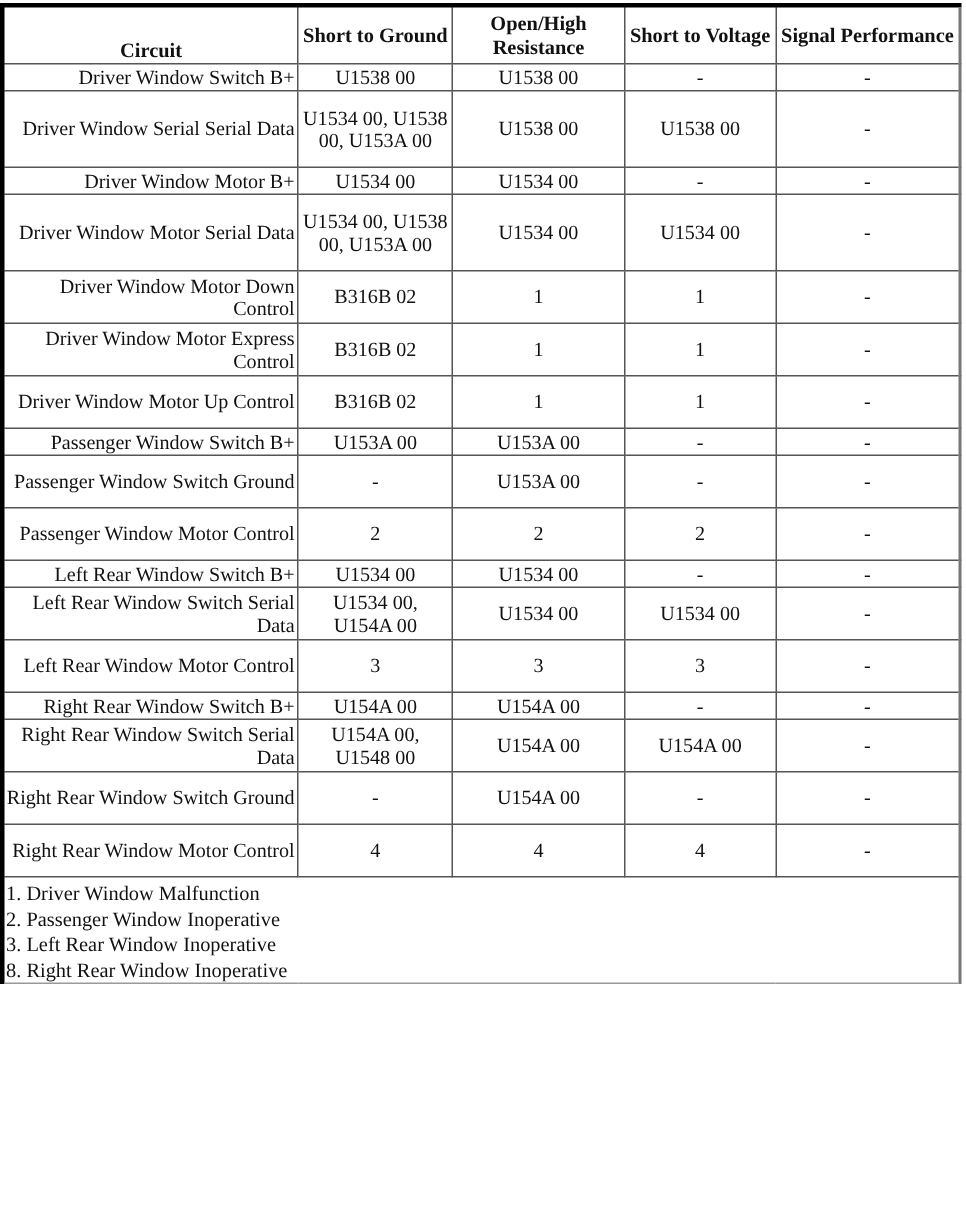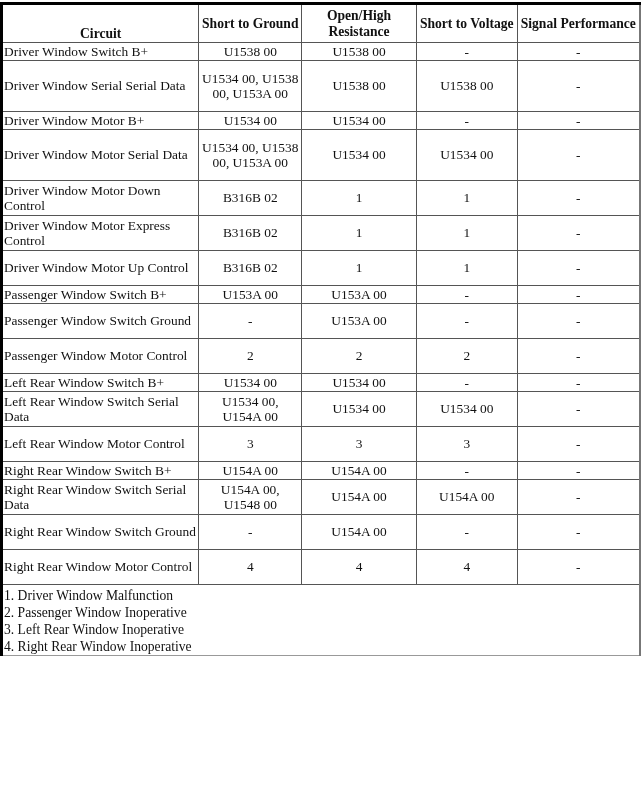--- a/index.html
+++ b/index.html
@@ -24,21 +24,21 @@
       padding: 0 2px;
       vertical-align: middle;
     }
     table.dtc th {
       font-weight: bold;
       text-align: center;
       height: 36px;
       font-size: 13.6px;
     }
     table.dtc th.circuit-h { vertical-align: bottom; padding-bottom: 1px; }
-    table.dtc td.circuit { text-align: left; padding-left: 1px; }
+    table.dtc td.circuit { text-align: right; padding-left: 1px; }
     table.dtc td.val { text-align: center; }
     table.dtc tr.r1 td { height: 17px; }
     table.dtc tr.r2 td { height: 34px; }
     table.dtc tr.r3 td { height: 50px; }
     table.dtc td.footer {
       text-align: left;
       padding: 2px 0 0 1px;
       line-height: 17px;
       font-size: 13.6px;
       border-bottom: 1px solid #999;
@@ -191,18 +191,18 @@
       <td class="val">4</td>
       <td class="val">4</td>
       <td class="val">4</td>
       <td class="val">-</td>
     </tr>
     <tr>
       <td class="footer" colspan="5">
         <span class="fn">1. Driver Window Malfunction</span>
         <span class="fn">2. Passenger Window Inoperative</span>
         <span class="fn">3. Left Rear Window Inoperative</span>
-        <span class="fn">4. Right Rear Window Inoperative</span>
+        <span class="fn">8. Right Rear Window Inoperative</span>
       </td>
     </tr>
   </tbody>
 </table>
 </div>
 
 </body></html>

